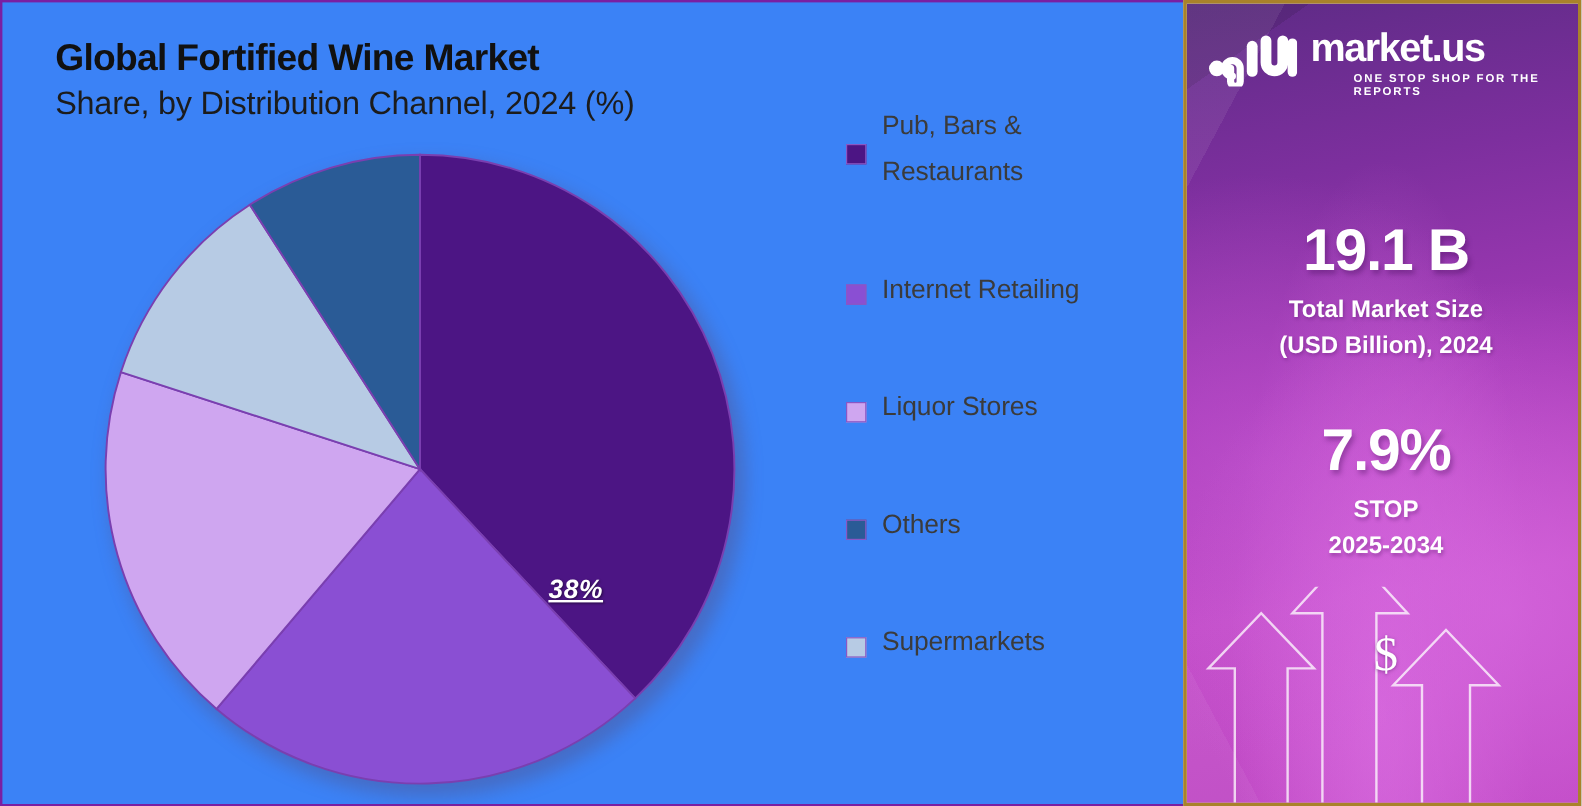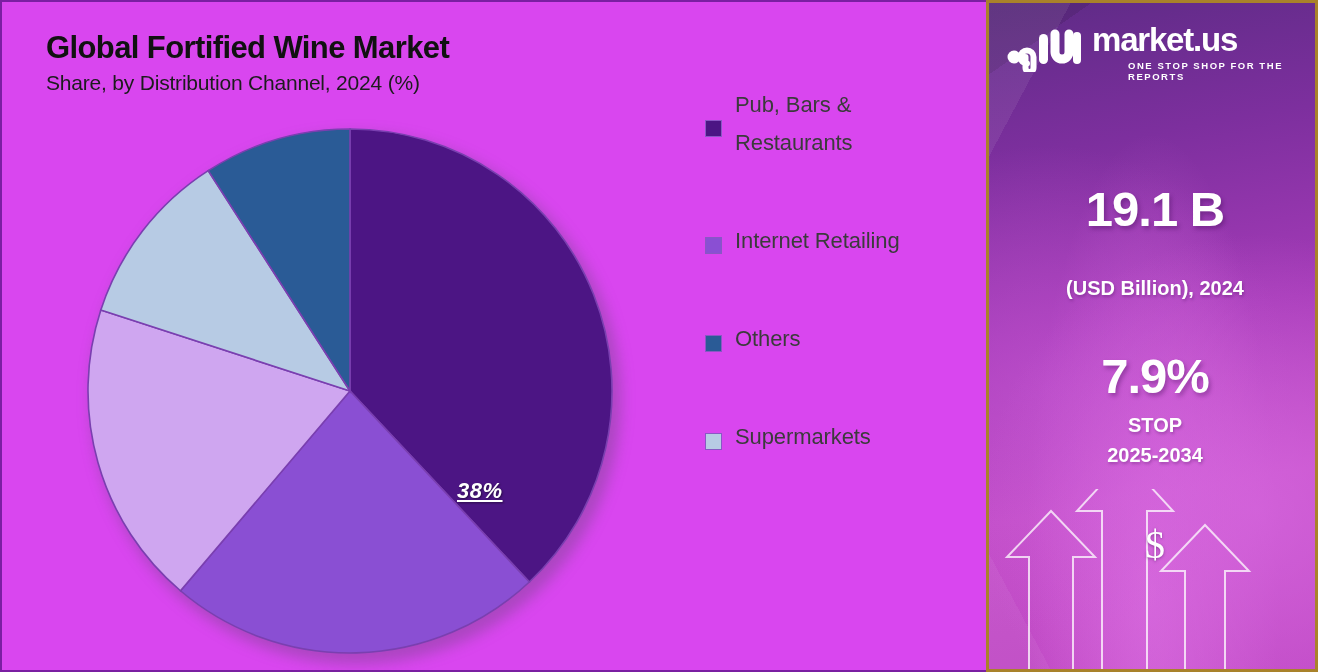--- a/index.html
+++ b/index.html
@@ -13,35 +13,35 @@
   #root {
     position: relative;
     width: 1318px; height: 672px;
     display: flex;
   }
 
   
   #chart-panel {
     position: relative;
     width: 986px; height: 672px;
-    background: #d946ef;
+    background: #3b82f6;
     border: 2px solid #7a1fa2;
     border-right: none;
   }
 
   #titles { position: absolute; left: 44px; top: 28px; }
   #chart-title {
     font-size: 31px;
     font-weight: bold;
     color: #111111;
     letter-spacing: -0.6px;
     white-space: nowrap;
   }
   #chart-subtitle {
-    font-size: 21px;
+    font-size: 27px;
     color: #1c1c1c;
     margin-top: 5px;
     letter-spacing: -0.2px;
     white-space: nowrap;
   }
 
   
   #pie-wrap {
     position: absolute;
     left: 83px; top: 124px;
@@ -203,20 +203,24 @@
       <div class="legend-item">
         <span class="legend-swatch" style="background: rgb(76, 21, 132);"></span>
         <span class="legend-label">Pub, Bars &amp; Restaurants</span>
       </div>
 
       <div class="legend-item">
         <span class="legend-swatch" style="background: rgb(138, 79, 211);"></span>
         <span class="legend-label">Internet Retailing</span>
       </div>
 
+      <div class="legend-item">
+        <span class="legend-swatch" style="background: rgb(207, 166, 240);"></span>
+        <span class="legend-label">Liquor Stores</span>
+      </div>
 
       <div class="legend-item">
         <span class="legend-swatch" style="background: rgb(42, 91, 150);"></span>
         <span class="legend-label">Others</span>
       </div>
 
       <div class="legend-item">
         <span class="legend-swatch" style="background: rgb(183, 203, 228);"></span>
         <span class="legend-label">Supermarkets</span>
       </div>
@@ -249,21 +253,21 @@
       </svg>
       <div id="logo-text-block">
         <div id="logo-wordmark">market.us</div>
         <div id="logo-tagline">ONE STOP SHOP FOR THE REPORTS</div>
       </div>
     </div>
 
     <div class="stat-block" id="stat-market">
       <div class="stat-value">19.1 B</div>
       <div class="stat-caption">
-        <br>
+        <span>Total Market Size</span><br>
         <span>(USD Billion), 2024</span>
       </div>
     </div>
 
     <div class="stat-block" id="stat-cagr">
       <div class="stat-value">7.9%</div>
       <div class="stat-caption">
         <span>STOP</span><br>
         <span>2025-2034</span>
       </div>

